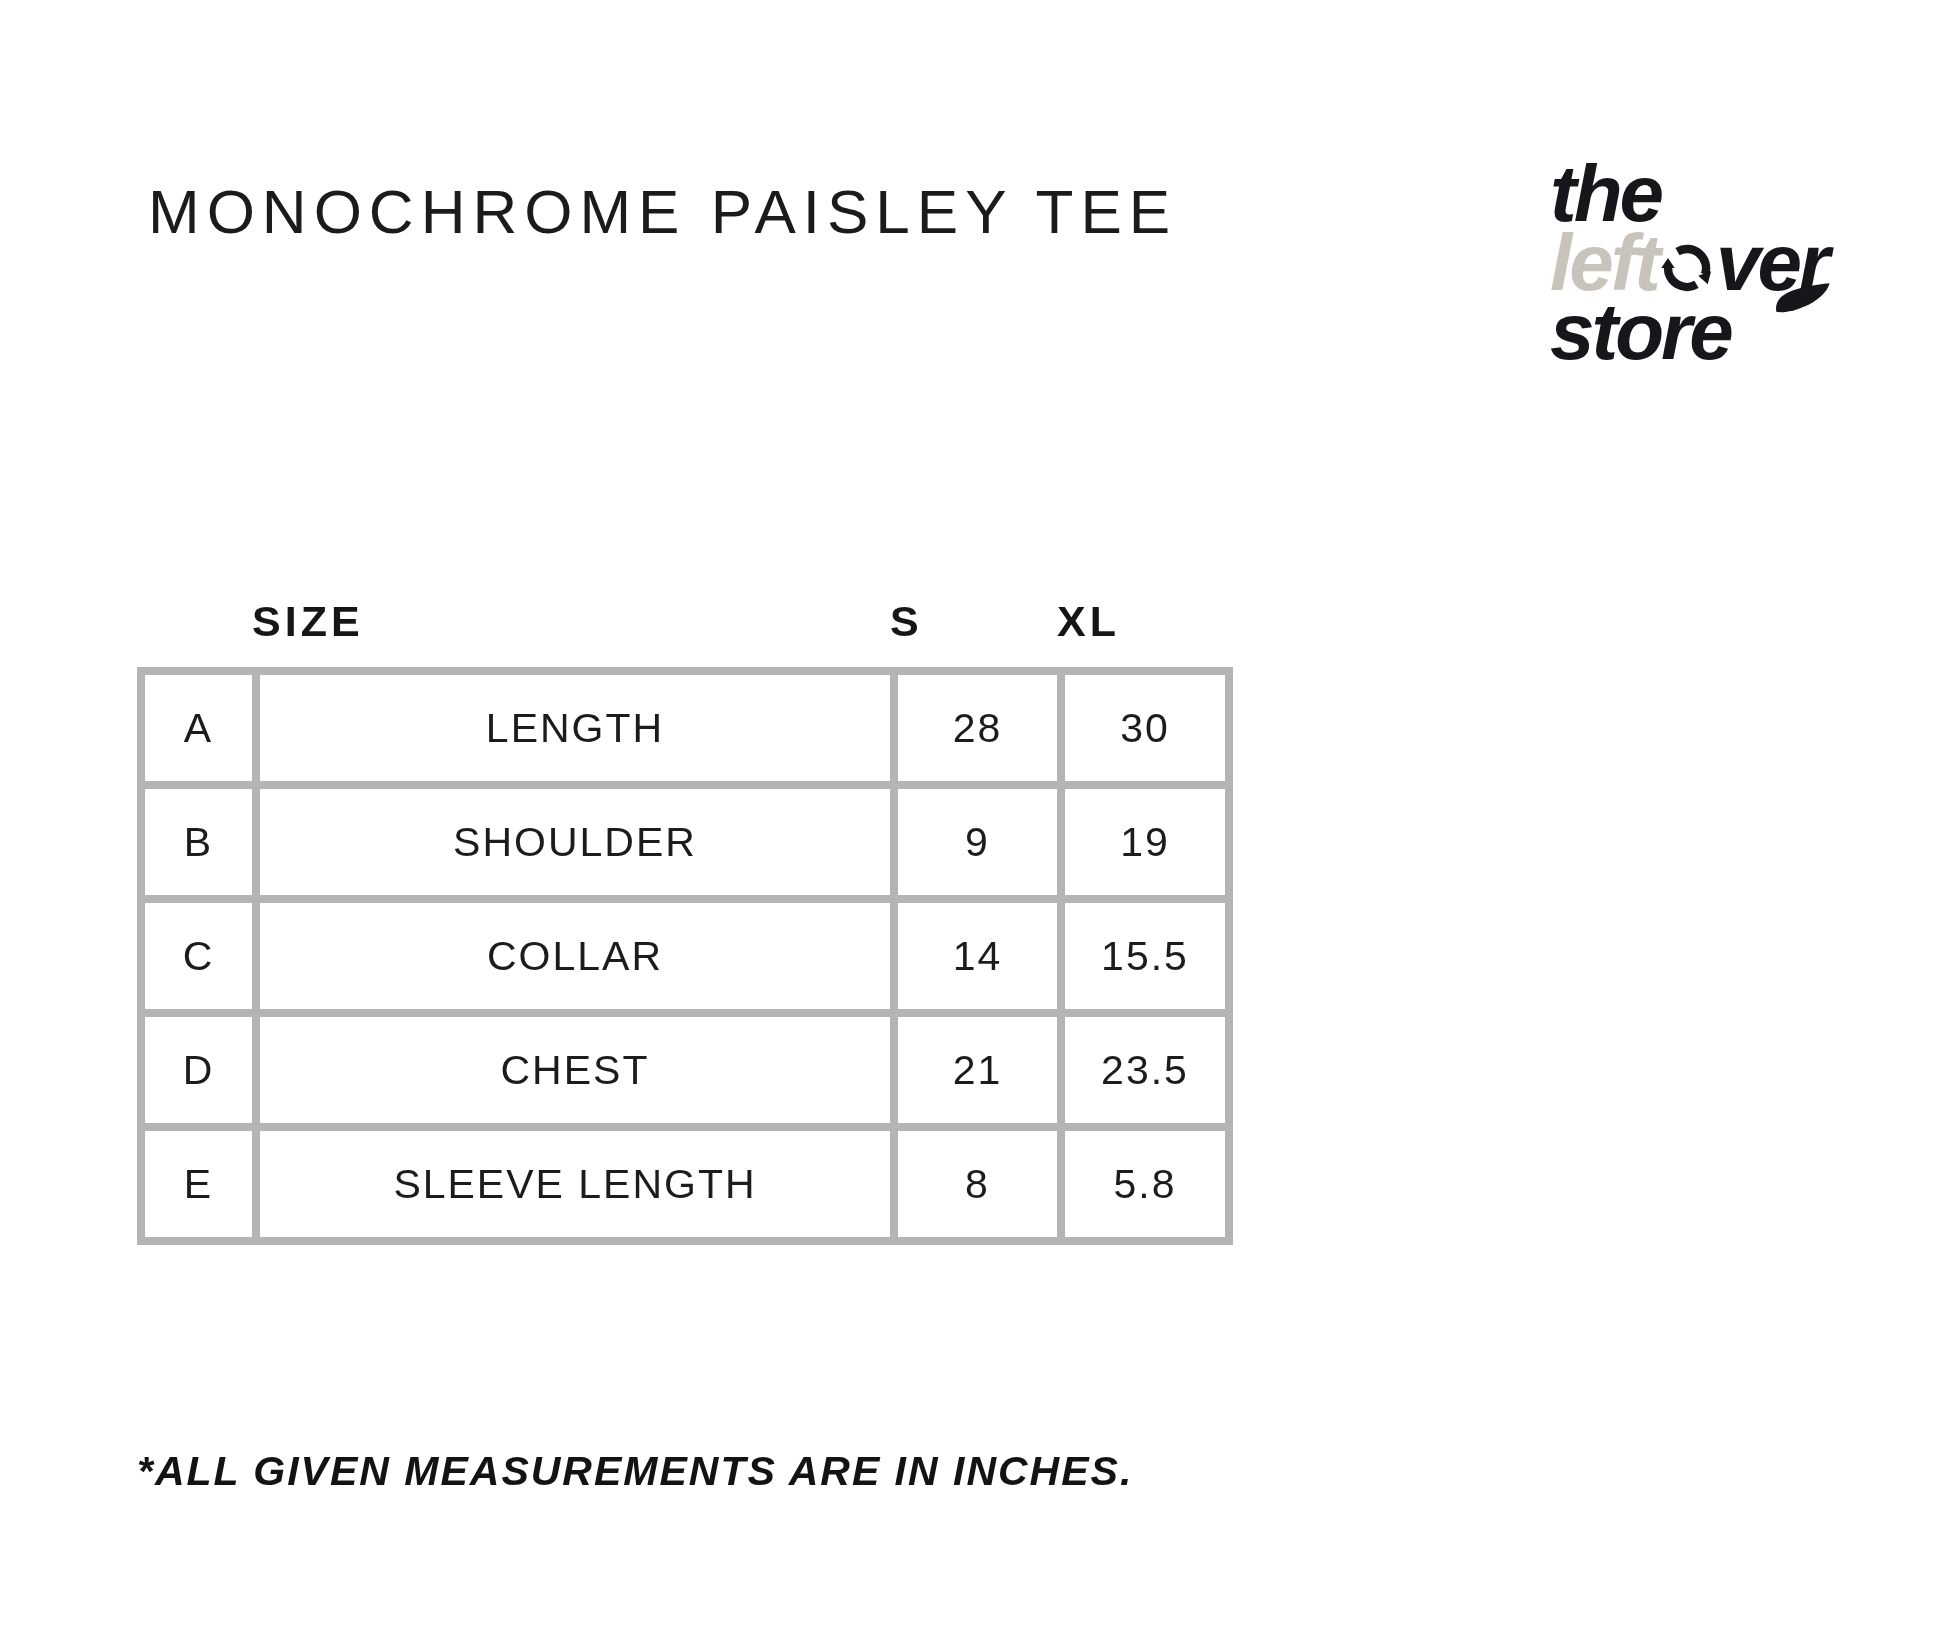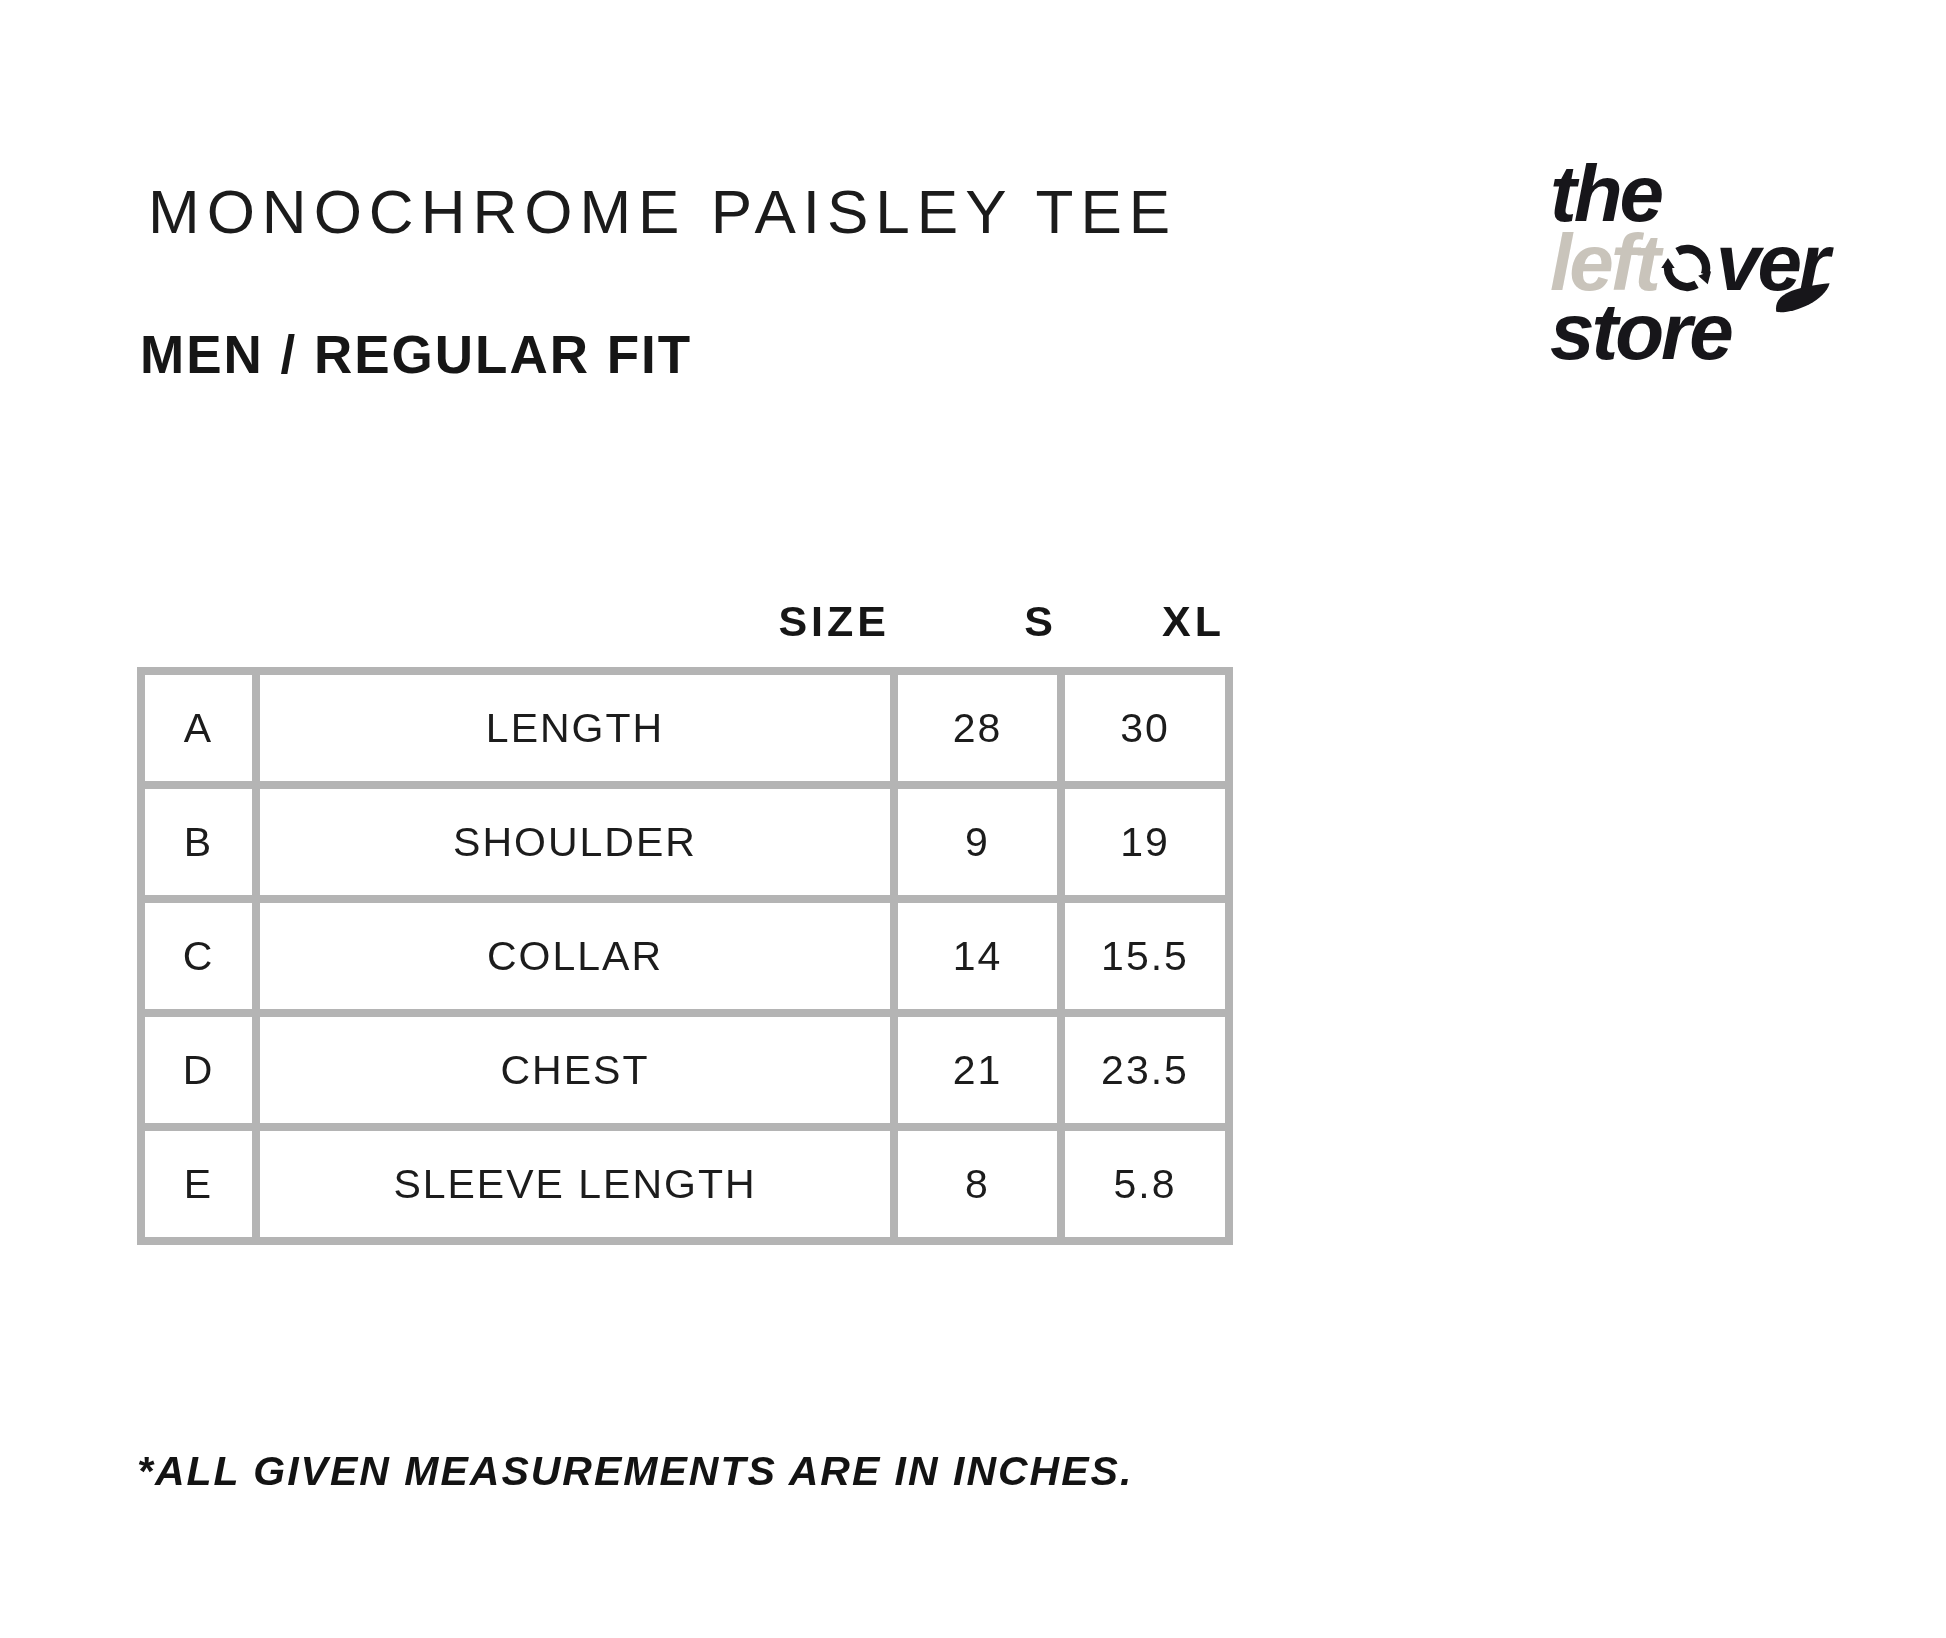--- a/index.html
+++ b/index.html
@@ -35,21 +35,21 @@
   .logo .muted{color:#c9c4bb;margin-top:33px;}
   .recycle{display:inline-block;vertical-align:-6px;margin:0 1px;}
   .leaf{position:absolute;right:-4px;top:-14px;transform:rotate(-6deg);}
   
   .chart-head{
     position:absolute;left:137px;top:594px;width:1088px;height:52px;
     display:grid;grid-template-columns:115px 638px 167px 168px;
     align-items:end;
   }
   .chart-head .hcell{
-    text-align:right;font-size:43px;font-weight:700;letter-spacing:4px;
+    text-align:left;font-size:43px;font-weight:700;letter-spacing:4px;
     color:#161616;
   }
   
   table.size-table{
     position:absolute;left:137px;top:667px;
     width:1088px;height:578px;
     border-collapse:collapse;table-layout:fixed;
     background:#ffffff;
   }
   table.size-table td{
@@ -66,21 +66,20 @@
     color:#131313;white-space:nowrap;font-style:italic;
   }
 </style>
 </head>
 <body>
 
 <div id="canvas">
 
   <div class="product-title">MONOCHROME PAISLEY TEE</div>
 
-  <div class="fit-subtitle">MEN / REGULAR FIT</div>
 
   <div class="logo">
     <div class="l1">the</div>
     <div class="l2"><span class="muted">left</span><svg class="recycle" width="56" height="56" viewBox="0 0 100 100">
         <g fill="none" stroke="#17161a" stroke-width="15">
           <path d="M 33 20.6 A 34 34 0 0 1 82 61.6"></path>
           <path d="M 67 79.4 A 34 34 0 0 1 16 50"></path>
         </g>
         <polygon points="87,79 93,56 70,64" fill="#17161a"></polygon>
         <polygon points="16,32 28,50 4,50" fill="#17161a"></polygon>

